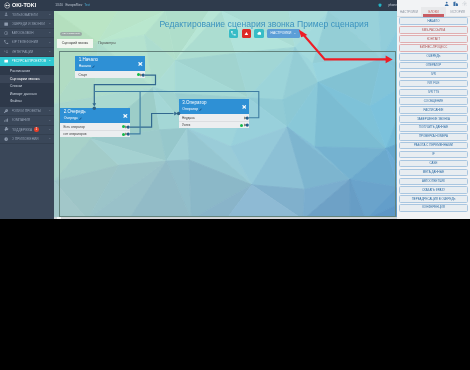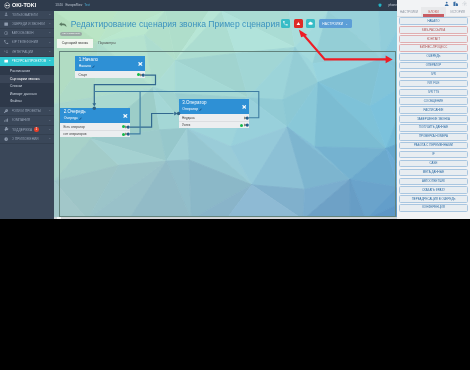--- a/index.html
+++ b/index.html
@@ -40,21 +40,21 @@
   .tb-time{margin-left:5.5px;color:#c3ccd8;}
   .tb-zone{margin-left:2.5px;color:#c3ccd8;}
   .tb-user{margin-left:2px;color:#4aa8cf;}
   .tb-right{margin-left:auto;display:flex;align-items:center;gap:6px;padding-right:73px;}
   .tb-right svg{width:4px;height:4.4px;display:block;}
   .tb-label{color:#c3ccd8;font-size:3.1px;}
 
   
   .main{position:absolute;left:54px;top:10.5px;right:0;bottom:0;overflow:hidden;}
   .mainbg{position:absolute;inset:0;}
-  .page-head{position:absolute;left:4px;top:7.3px;right:0;display:flex;align-items:center;height:12px;}
+  .page-head{position:absolute;left:4px;top:7.3px;right:0;display:flex;align-items:center;height:12px;flex-direction:column;}
   .back-ic{margin-right:4.2px;display:block;margin-top:1.2px;margin-left:1.2px;}
   .page-title{font-size:8.6px;color:#3b93bf;white-space:nowrap;letter-spacing:.02px;}
   .hdr-btns{display:flex;align-items:center;gap:3.3px;margin-left:1px;}
   .sq-btn{width:9.3px;height:8.8px;border-radius:1.5px;display:flex;align-items:center;justify-content:center;}
   .sq-btn svg{width:4.8px;height:4.8px;display:block;fill:#fff}
   .sq-btn.teal{background:#38bcc6;}
   .sq-btn.red{background:#dd2a26;}
   .settings-btn{height:8.8px;background:#5c9ed7;color:#fff;font-size:3.3px;border-radius:1.5px;
                 display:flex;align-items:center;padding:0 3.5px;gap:2px;letter-spacing:.1px;}
   .status-chip{position:absolute;left:6.4px;top:21.3px;display:inline-flex;align-items:center;

